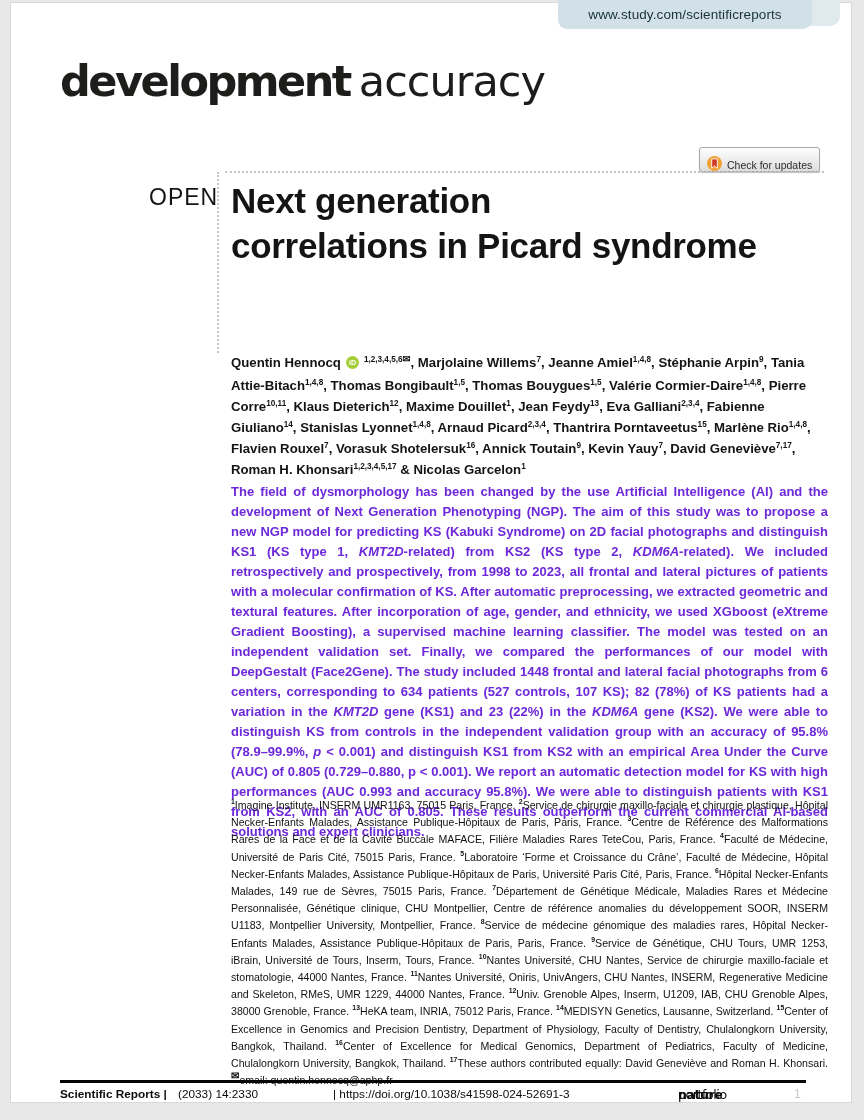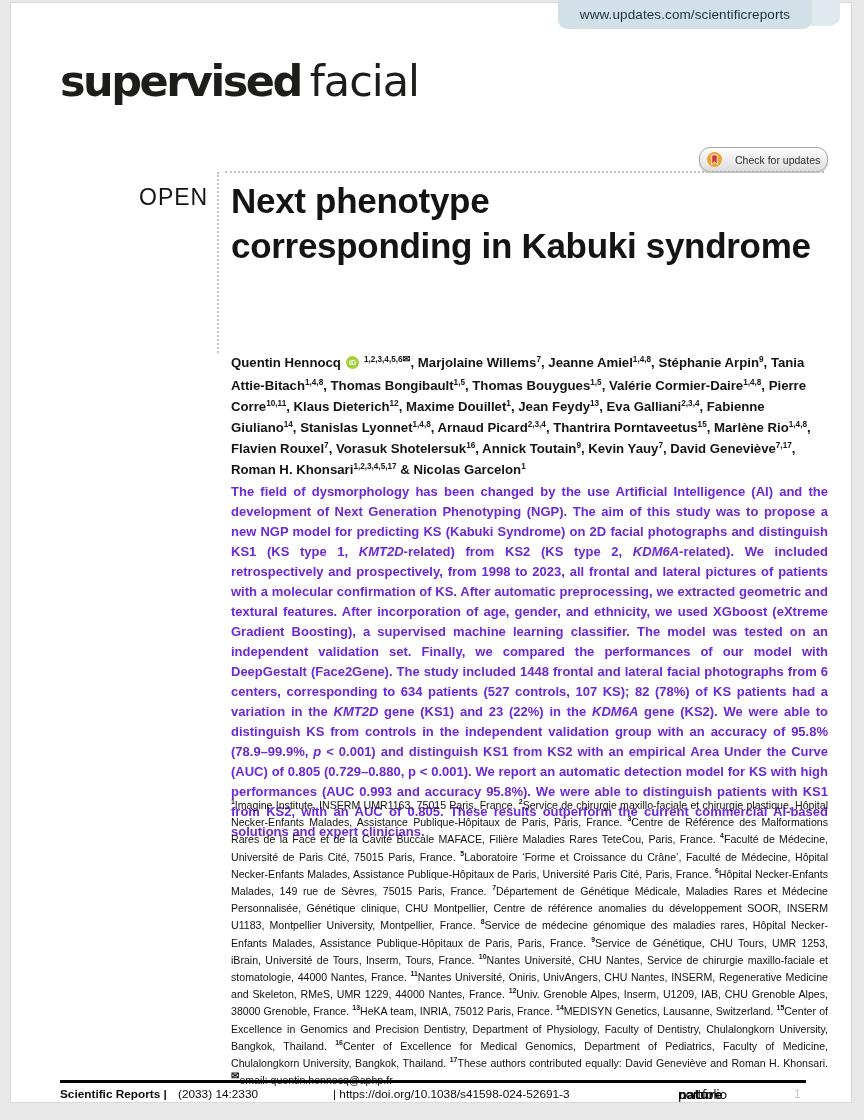--- a/index.html
+++ b/index.html
@@ -28,31 +28,31 @@
   .logo{
     position:absolute;left:60px;top:56px;
     font-family:"DejaVu Sans",sans-serif;font-size:43px;color:#1d1d1b;
     white-space:nowrap;
   }
   .logo .b{font-weight:bold;letter-spacing:-2.5px;}
   .logo .l{font-weight:normal;letter-spacing:-1px;margin-left:9px;}
   
   .check{
     position:absolute;left:699px;top:147px;height:23px;
-    border:1px solid #a8a8a8;border-radius:11px;
+    border:1px solid #a8a8a8;border-radius:3px;
     background:linear-gradient(#fefefe,#dddddd);
     box-shadow:0 1px 1px rgba(0,0,0,.25);
-    display:flex;align-items:center;gap:13px;padding:0 7px;
+    display:flex;align-items:flex-end;gap:5px;padding:0 7px;
     font-size:10.5px;color:#2d2d2d;cursor:pointer;
   }
   
   .dot-h{position:absolute;left:225px;top:171px;width:599px;border-top:2px dotted #c3c3c3;}
   .dot-v{position:absolute;left:217px;top:172px;height:181px;border-left:2px dotted #c3c3c3;}
   .open{
-    position:absolute;left:139px;top:184px;
+    position:absolute;left:149px;top:184px;
     font-size:23px;font-weight:500;letter-spacing:1px;color:#141414;
   }
   .title{
     position:absolute;left:231px;top:178px;width:600px;
     font-size:35px;line-height:45px;font-weight:bold;color:#141414;
     letter-spacing:-0.3px;
   }
   .authors{
     position:absolute;left:231px;top:352px;width:597px;
     font-size:13.2px;line-height:21px;font-weight:bold;color:#141414;
@@ -83,45 +83,45 @@
   .f-brand .b{font-weight:bold;}
   .f-page{left:794px;color:#c7c7c7;font-size:12px;}
 </style>
 </head>
 <body>
 
 <div class="page"></div>
 
 <div class="tab-back"></div>
 <div class="url-tab">
-  <span>www.updates.com/scientificreports</span>
+  <span>www.study.com/scientificreports</span>
 </div>
 
 <div class="logo">
-  <span class="b">supervised</span><span class="l">facial</span>
+  <span class="b">development</span><span class="l">accuracy</span>
 </div>
 
 <div class="check">
   <span style="display:flex;">
     <svg width="15" height="15" viewBox="0 0 15 15">
       <circle cx="7.5" cy="7.5" r="7.5" fill="#F1A12F"></circle>
       <path d="M4.7 2.9h5.6v9.4L7.5 9.9 4.7 12.3z" fill="#CE3A28" stroke="#ffffff" stroke-width="0.9"></path>
     </svg>
   </span>
   <span>Check for updates</span>
 </div>
 
 <div class="dot-h"></div>
 <div class="dot-v"></div>
 
 <div class="open">OPEN</div>
 
 <div class="title">
-    <div>Next phenotype</div>
-    <div>corresponding in Kabuki syndrome</div>
+    <div>Next generation</div>
+    <div>correlations in Picard syndrome</div>
   </div>
 
 <div class="authors"><span>Quentin Hennocq</span><span class="orcid"><svg width="13" height="13" viewBox="0 0 13 13">
         <circle cx="6.5" cy="6.5" r="6.5" fill="#A6CE39"></circle>
         <text x="6.5" y="9.3" font-size="7.2" font-weight="bold" fill="#ffffff" text-anchor="middle" font-family="sans-serif">iD</text>
       </svg></span><sup>1,2,3,4,5,6</sup><sup class="mail">✉</sup>, <span>Marjolaine Willems</span><sup>7</sup>, <span>Jeanne Amiel</span><sup>1,4,8</sup>, <span>Stéphanie Arpin</span><sup>9</sup>, <span>Tania Attie-Bitach</span><sup>1,4,8</sup>, <span>Thomas Bongibault</span><sup>1,5</sup>, <span>Thomas Bouygues</span><sup>1,5</sup>, <span>Valérie Cormier-Daire</span><sup>1,4,8</sup>, <span>Pierre Corre</span><sup>10,11</sup>, <span>Klaus Dieterich</span><sup>12</sup>, <span>Maxime Douillet</span><sup>1</sup>, <span>Jean Feydy</span><sup>13</sup>, <span>Eva Galliani</span><sup>2,3,4</sup>, <span>Fabienne Giuliano</span><sup>14</sup>, <span>Stanislas Lyonnet</span><sup>1,4,8</sup>, <span>Arnaud Picard</span><sup>2,3,4</sup>, <span>Thantrira Porntaveetus</span><sup>15</sup>, <span>Marlène Rio</span><sup>1,4,8</sup>, <span>Flavien Rouxel</span><sup>7</sup>, <span>Vorasuk Shotelersuk</span><sup>16</sup>, <span>Annick Toutain</span><sup>9</sup>, <span>Kevin Yauy</span><sup>7</sup>, <span>David Geneviève</span><sup>7,17</sup>, <span>Roman H. Khonsari</span><sup>1,2,3,4,5,17</sup> &amp; <span>Nicolas Garcelon</span><sup>1</sup></div>
 
 <div class="abstract"><span>The field of dysmorphology has been changed by the use Artificial Intelligence (AI) and the development of Next Generation Phenotyping (NGP). The aim of this study was to propose a new NGP model for predicting KS (Kabuki Syndrome) on 2D facial photographs and distinguish KS1 (KS type 1, </span><i>KMT2D</i><span>-related) from KS2 (KS type 2, </span><i>KDM6A</i><span>-related). We included retrospectively and prospectively, from 1998 to 2023, all frontal and lateral pictures of patients with a molecular confirmation of KS. After automatic preprocessing, we extracted geometric and textural features. After incorporation of age, gender, and ethnicity, we used XGboost (eXtreme Gradient Boosting), a supervised machine learning classifier. The model was tested on an independent validation set. Finally, we compared the performances of our model with DeepGestalt (Face2Gene). The study included 1448 frontal and lateral facial photographs from 6 centers, corresponding to 634 patients (527 controls, 107 KS); 82 (78%) of KS patients had a variation in the </span><i>KMT2D</i><span> gene (KS1) and 23 (22%) in the </span><i>KDM6A</i><span> gene (KS2). We were able to distinguish KS from controls in the independent validation group with an accuracy of 95.8% (78.9–99.9%, </span><i>p</i><span> &lt; 0.001) and distinguish KS1 from KS2 with an empirical Area Under the Curve (AUC) of 0.805 (0.729–0.880, p &lt; 0.001). We report an automatic detection model for KS with high performances (AUC 0.993 and accuracy 95.8%). We were able to distinguish patients with KS1 from KS2, with an AUC of 0.805. These results outperform the current commercial AI-based solutions and expert clinicians.</span></div>
 
 <div class="affils"><sup>1</sup>Imagine Institute, INSERM UMR1163, 75015 Paris, France. <sup>2</sup>Service de chirurgie maxillo-faciale et chirurgie plastique, Hôpital Necker-Enfants Malades, Assistance Publique-Hôpitaux de Paris, Paris, France. <sup>3</sup>Centre de Référence des Malformations Rares de la Face et de la Cavité Buccale MAFACE, Filière Maladies Rares TeteCou, Paris, France. <sup>4</sup>Faculté de Médecine, Université de Paris Cité, 75015 Paris, France. <sup>5</sup>Laboratoire ‘Forme et Croissance du Crâne’, Faculté de Médecine, Hôpital Necker-Enfants Malades, Assistance Publique-Hôpitaux de Paris, Université Paris Cité, Paris, France. <sup>6</sup>Hôpital Necker-Enfants Malades, 149 rue de Sèvres, 75015 Paris, France. <sup>7</sup>Département de Génétique Médicale, Maladies Rares et Médecine Personnalisée, Génétique clinique, CHU Montpellier, Centre de référence anomalies du développement SOOR, INSERM U1183, Montpellier University, Montpellier, France. <sup>8</sup>Service de médecine génomique des maladies rares, Hôpital Necker-Enfants Malades, Assistance Publique-Hôpitaux de Paris, Paris, France. <sup>9</sup>Service de Génétique, CHU Tours, UMR 1253, iBrain, Université de Tours, Inserm, Tours, France. <sup>10</sup>Nantes Université, CHU Nantes, Service de chirurgie maxillo-faciale et stomatologie, 44000 Nantes, France. <sup>11</sup>Nantes Université, Oniris, UnivAngers, CHU Nantes, INSERM, Regenerative Medicine and Skeleton, RMeS, UMR 1229, 44000 Nantes, France. <sup>12</sup>Univ. Grenoble Alpes, Inserm, U1209, IAB, CHU Grenoble Alpes, 38000 Grenoble, France. <sup>13</sup>HeKA team, INRIA, 75012 Paris, France. <sup>14</sup>MEDISYN Genetics, Lausanne, Switzerland. <sup>15</sup>Center of Excellence in Genomics and Precision Dentistry, Department of Physiology, Faculty of Dentistry, Chulalongkorn University, Bangkok, Thailand. <sup>16</sup>Center of Excellence for Medical Genomics, Department of Pediatrics, Faculty of Medicine, Chulalongkorn University, Bangkok, Thailand. <sup>17</sup>These authors contributed equally: David Geneviève and Roman H. Khonsari. <sup class="mail-glyph">✉</sup><span>email: quentin.hennocq@aphp.fr</span></div>

